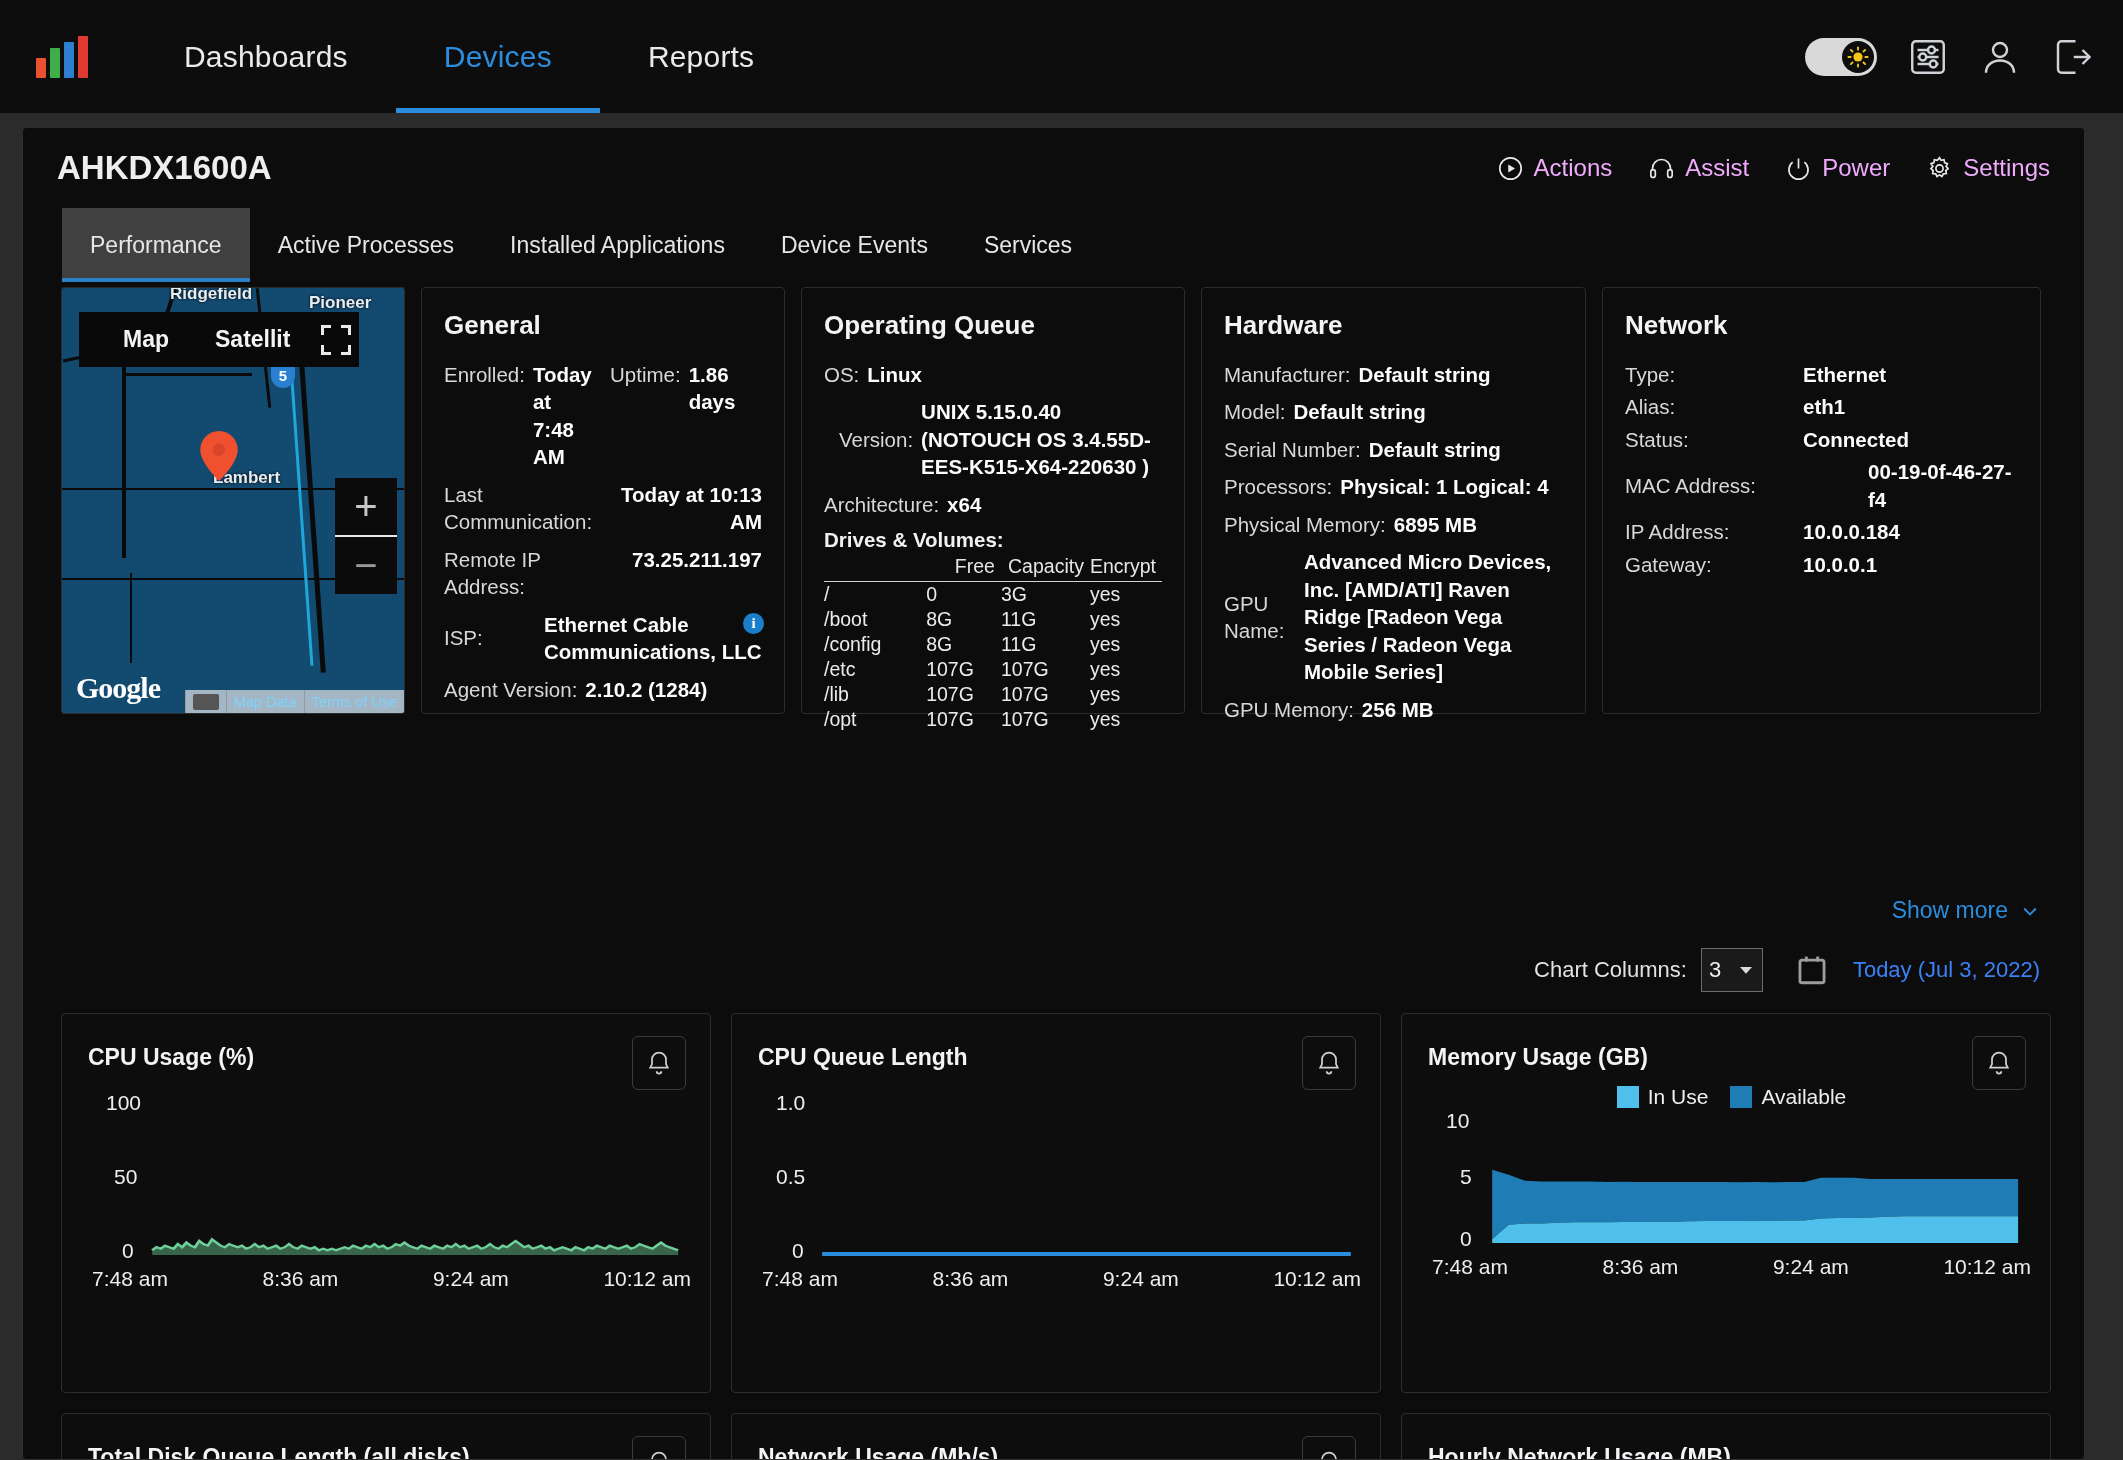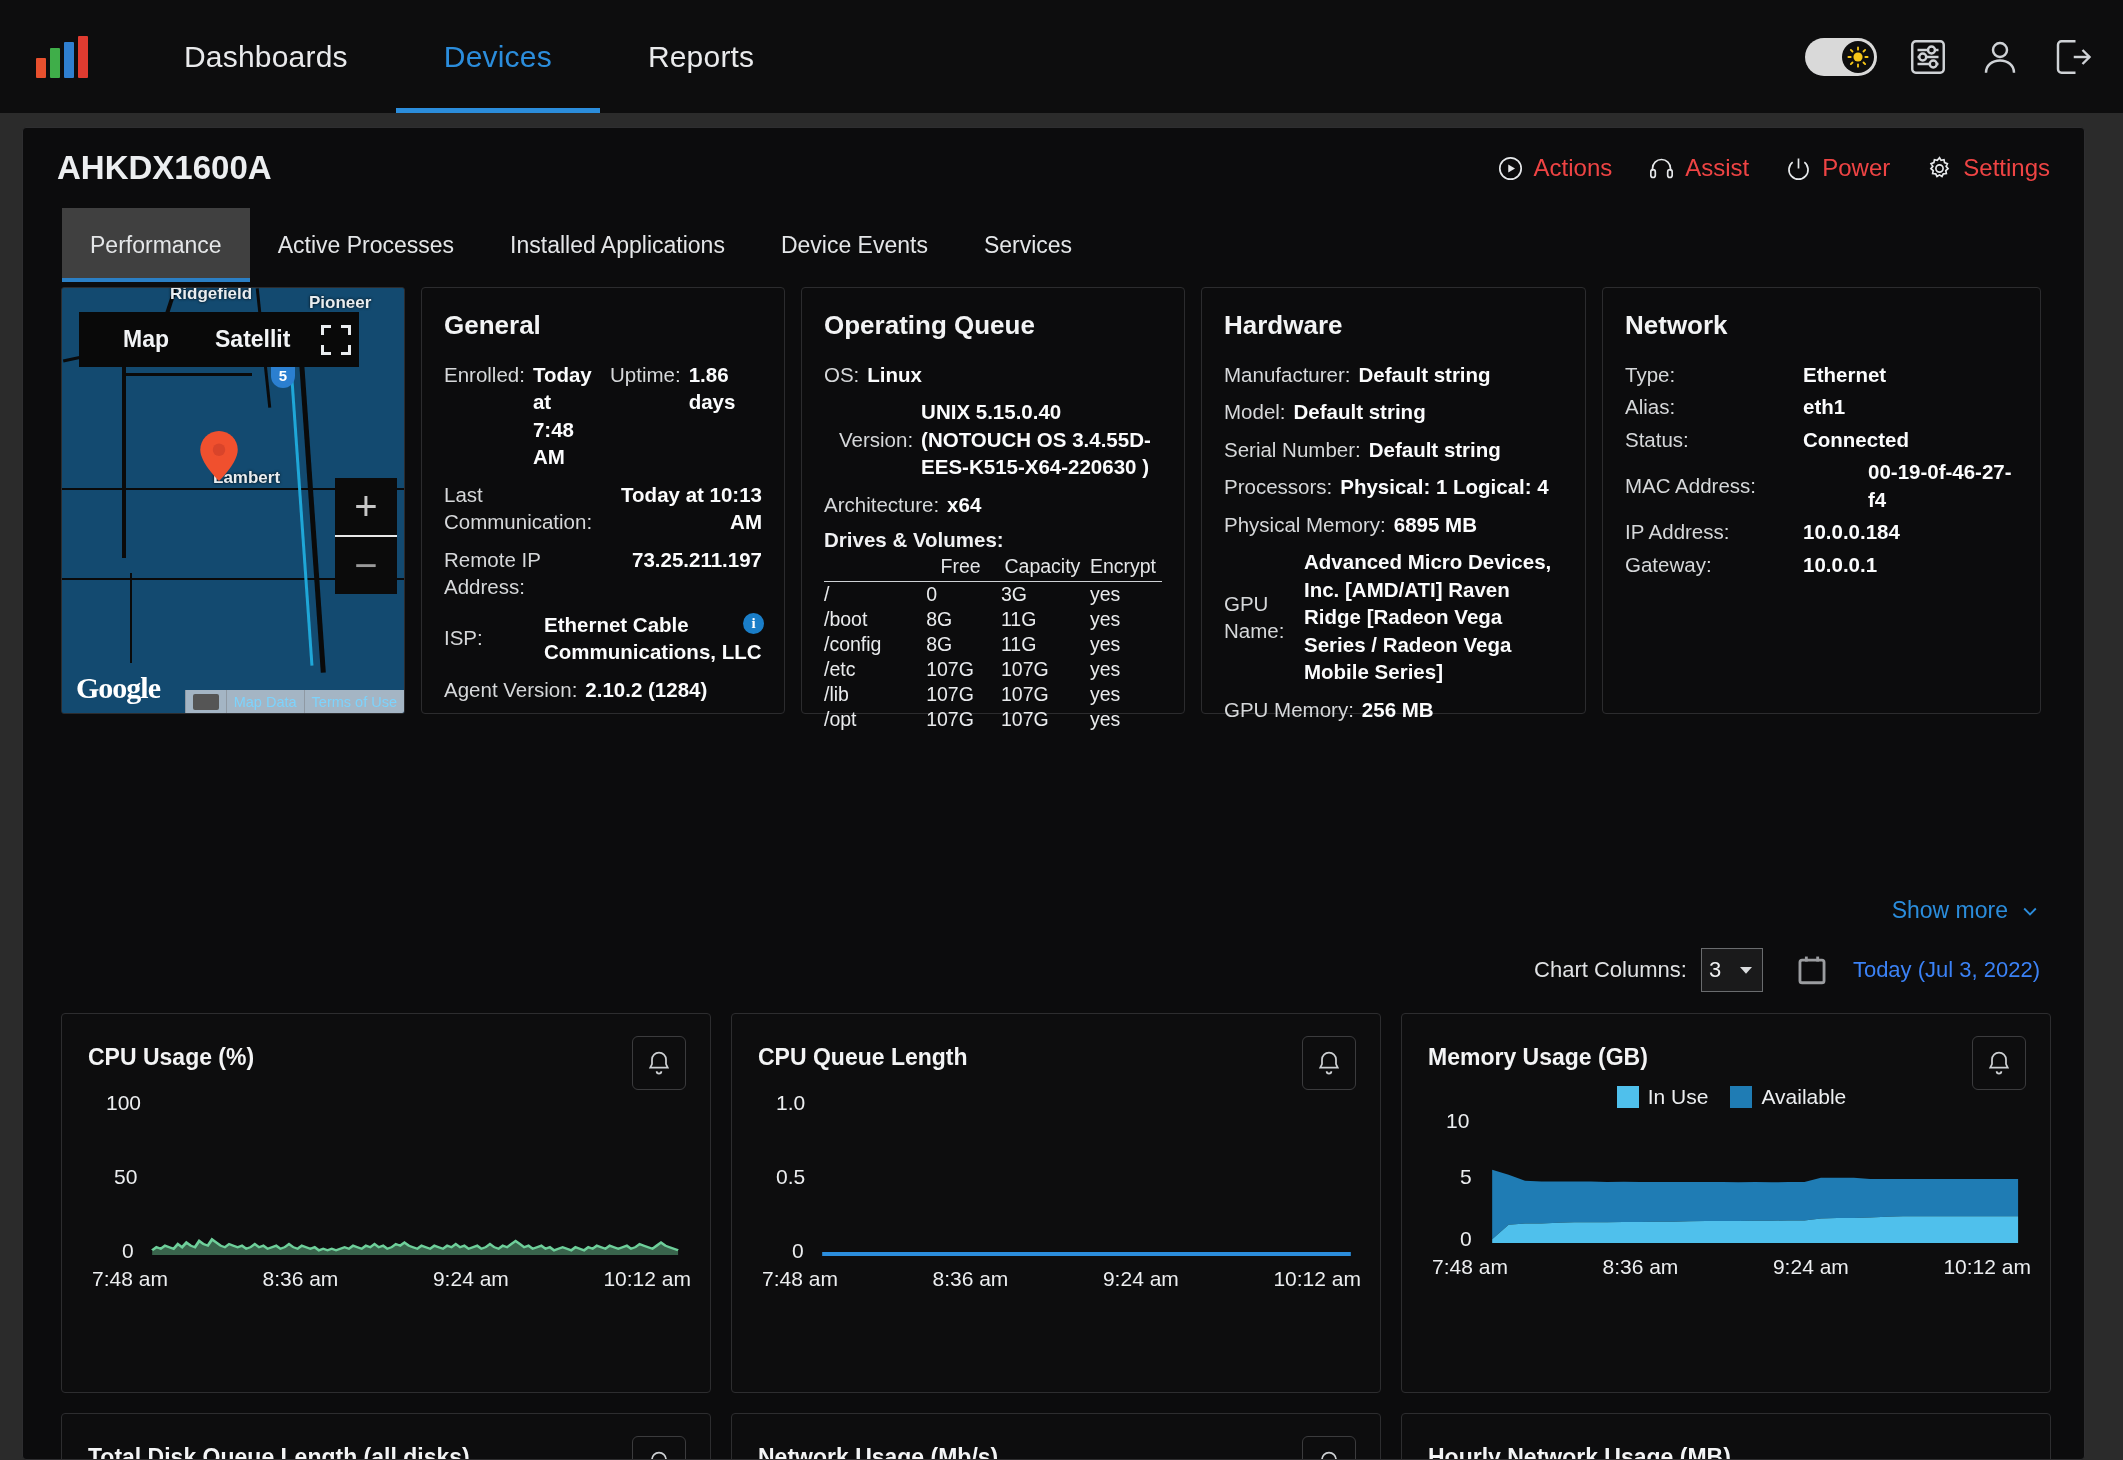--- a/index.html
+++ b/index.html
@@ -74,21 +74,21 @@
   }
 
   .device-head {
     height: 80px; display: flex; align-items: center;
     padding: 0 34px 0 34px;
   }
   .device-title { font-size: 33px; font-weight: bold; color: #eceef0; }
   .head-actions { margin-left: auto; display: flex; align-items: center; gap: 36px; }
   .head-action {
     display: flex; align-items: center; gap: 10px;
-    color: #ef4444; font-size: 24px; cursor: pointer;
+    color: #f0abfc; font-size: 24px; cursor: pointer;
   }
   .head-action svg { width: 27px; height: 27px; display: block; }
 
   
   .tabrow { display: flex; align-items: stretch; height: 74px; padding-left: 39px; }
   .tab {
     display: flex; align-items: center; justify-content: center;
     padding: 0 28px; font-size: 23px; color: #e4e6e8;
     position: relative; cursor: pointer;
   }
@@ -176,21 +176,21 @@
     width: 21px; height: 21px; border-radius: 50%; background: #1a7ec8;
     color: #fff; font-size: 15px; font-weight: bold;
     display: inline-flex; align-items: center; justify-content: center;
     font-family: "Liberation Serif", serif;
   }
 
   
   .drives-title { font-size: 20.5px; font-weight: bold; color: #f0f1f3; margin: 4px 0 2px; }
   table.drives { width: 100%; border-collapse: collapse; font-size: 19.5px; }
   table.drives th {
-    font-weight: normal; color: #e4e6e8; text-align: center;
+    font-weight: normal; color: #e4e6e8; text-align: right;
     padding: 1px 6px 3px 0; border-bottom: 1px solid #cfd2d5;
   }
   table.drives td { color: #e9ebed; padding: 1px 6px 1px 0; }
 
   
   .showmore {
     position: absolute; right: 44px; top: 769px;
     display: flex; align-items: center; gap: 12px;
     color: #2b8ddc; font-size: 23px; cursor: pointer;
   }

